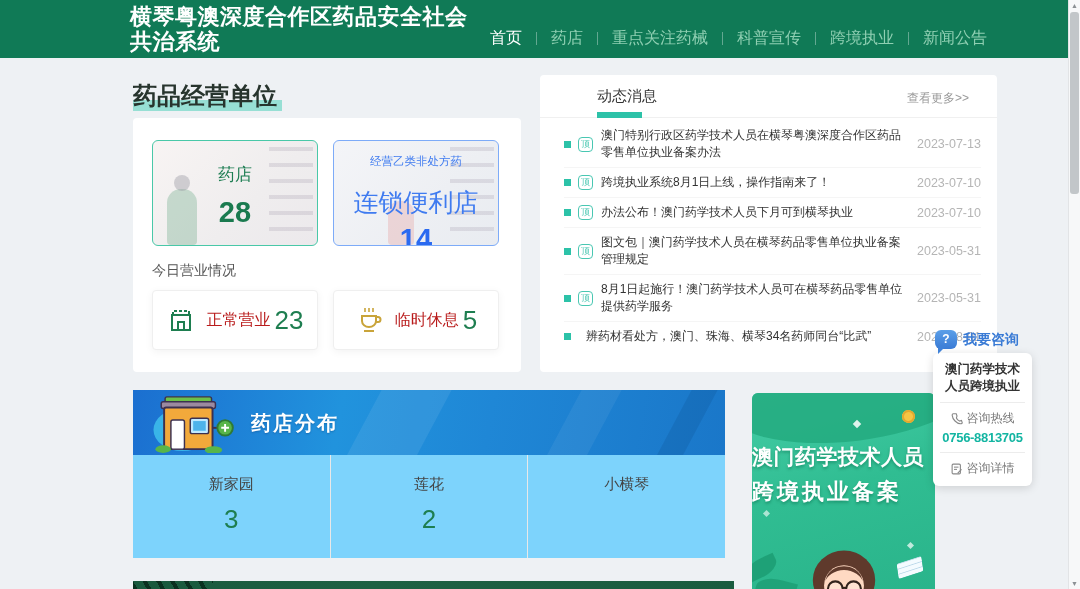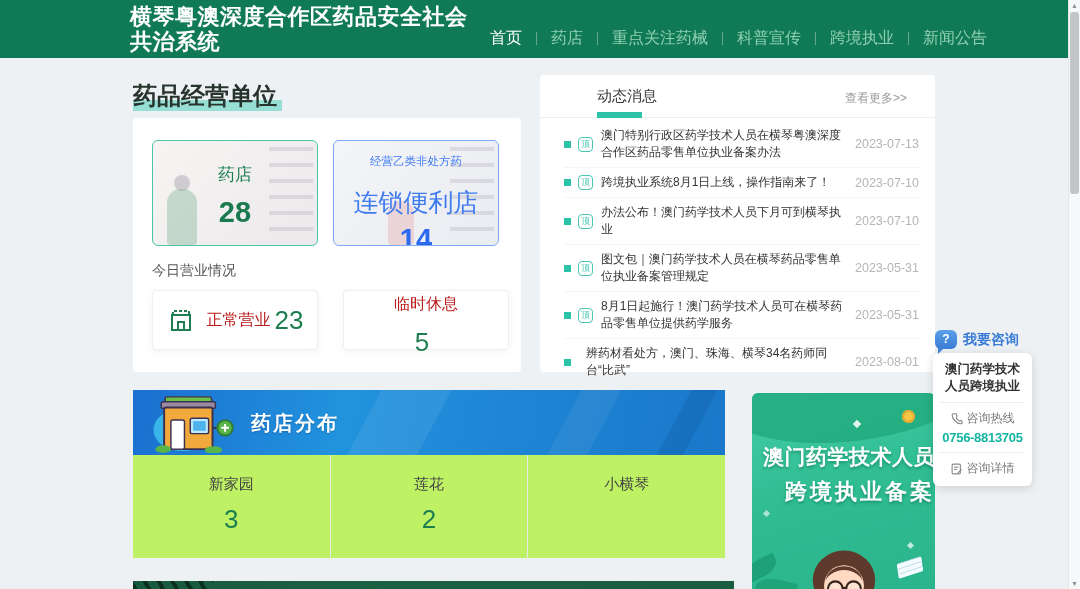--- a/index.html
+++ b/index.html
@@ -34,59 +34,59 @@
   .deco-person:before { content:""; position:absolute; left:7px; top:-14px; width:16px; height:16px; border-radius:50%; background:rgba(150,150,160,.4); }
   .deco-shelf { position:absolute; right:4px; top:6px; width:44px; height:94px; background:repeating-linear-gradient(180deg, rgba(150,140,160,.22) 0 4px, transparent 4px 16px); }
   .deco-fig2 { position:absolute; left:54px; bottom:0; width:26px; height:44px; background:rgba(230,150,150,.3); border-radius:12px 12px 4px 4px; }
   .stat-card .s-label { margin-top:22px; font-size:17px; color:#1d7d52; position:relative; }
   .stat-card .s-value { margin-top:10px; font-size:29px; font-weight:bold; color:#1a7a4f; position:relative; }
   .stat-card.store .s-small { margin-top:13px; font-size:11.5px; color:#3f7bf0; position:relative; }
   .stat-card.store .s-label2 { margin-top:17px; font-size:25px; color:#3f7bf0; position:relative; }
   .stat-card.store .s-value { margin-top:4px; color:#2b6af0; }
   .today-label { position:absolute; left:19px; top:144px; font-size:14px; color:#555; }
   .mini-card { position:absolute; top:172px; width:166px; height:60px; background:#fff; border:1px solid #efefef; border-radius:4px; box-shadow:0 2px 8px rgba(0,0,0,.05); display:flex; align-items:center; justify-content:center; gap:12px; cursor:pointer; }
-  .mini-card.open { left:19px; } .mini-card.rest { left:210px;flex-direction:column; }
+  .mini-card.open { left:19px; } .mini-card.rest { left:200px; }
   .mini-label { font-size:16px; color:#b91c1c; }
   .mini-value { font-size:26px; color:#1e7e50; margin-left:-8px; }
 
   
-  .news-card { position:absolute; left:540px; top:75px; width:395px; height:297px; background:#fff; border-radius:4px; }
+  .news-card { position:absolute; left:540px; top:75px; width:457px; height:297px; background:#fff; border-radius:4px; }
   .news-head { position:relative; height:43px; border-bottom:1px solid #f0f0f0; }
   .news-tab { position:absolute; left:57px; top:12px; font-size:15px; color:#333; cursor:pointer; }
   .news-tab-bar { position:absolute; left:57px; top:37px; width:45px; height:6px; background:#2cc2a8; }
   .news-more { position:absolute; right:28px; top:15px; font-size:12px; color:#999; cursor:pointer; }
   .news-list { padding:3px 16px 0 24px; }
   .news-item { display:flex; align-items:center; gap:5px; padding:6px 0; border-bottom:1px solid #f5f5f5; cursor:pointer; }
   .news-item:last-child { border-bottom:none; }
   .bullet { flex:none; width:7px; height:7px; background:#2cc2a8; }
   .pin { flex:none; width:15px; height:15px; margin-left:2px; border:1px solid #49c7b2; border-radius:4px; color:#49c7b2; font-size:9px; line-height:13px; text-align:center; }
   .pin-space { flex:none; width:2px; }
   .news-title { flex:1; font-size:12px; color:#333; line-height:17px; margin-left:3px; }
   .news-date { flex:none; width:68px; font-size:12.5px; color:#b5b5b5; text-align:left; padding-left:4px; }
 
   
-  .dist-card { position:absolute; left:133px; top:390px; width:592px; height:168px; background:#bef264; }
+  .dist-card { position:absolute; left:133px; top:390px; width:592px; height:168px; background:#7dd3fc; }
   .dist-banner { position:relative; height:65px; overflow:hidden; background:linear-gradient(100deg,#1b6fd0 0%,#2193dd 35%,#1f87d6 60%,#1a77c9 100%); }
   .streak { position:absolute; background:rgba(255,255,255,.08); transform:skewX(-28deg); }
   .streak.a { left:230px; top:-10px; width:70px; height:90px; }
   .streak.b { left:430px; top:-10px; width:40px; height:90px; background:rgba(255,255,255,.06); }
   .streak.c { left:540px; top:-10px; width:26px; height:90px; background:rgba(0,40,90,.12); }
   .shop-svg { position:absolute; left:16px; top:3px; }
   .dist-title { position:absolute; left:118px; top:20px; color:#fff; font-size:20px; font-weight:bold; letter-spacing:2px; text-shadow:0 1px 2px rgba(0,40,90,.3); }
   .dist-stats { display:flex; height:103px; }
   .dist-col { flex:1; text-align:center; padding-top:20px; border-right:1px solid #e8e8e8; }
   .dist-col:last-child { border-right:none; }
   .dist-label { font-size:15px; color:#444; }
   .dist-value { margin-top:10px; font-size:26px; color:#1e7e50; }
 
   
   .promo { position:absolute; left:752px; top:393px; width:183px; height:212px; border-radius:6px; overflow:hidden; cursor:pointer;
            background:linear-gradient(165deg,#45cda6 0%,#30bd92 45%,#29b38a 100%); }
   .promo-wave { position:absolute; top:-52px; left:-30px; width:260px; height:100px; background:#23aa7f; border-radius:50%; transform:rotate(-7deg); opacity:.85; }
-  .promo-line { position:absolute; width:100%; text-align:right; color:#fff; font-weight:bold; text-shadow:0 2px 3px rgba(0,95,65,.45); }
+  .promo-line { position:absolute; width:100%; text-align:left; color:#fff; font-weight:bold; text-shadow:0 2px 3px rgba(0,95,65,.45); }
   .promo-line.l1 { top:50px; font-size:21px; letter-spacing:.5px; }
   .promo-line.l2 { top:84px; font-size:22px; letter-spacing:3px; }
   .coin { position:absolute; top:17px; right:20px; width:13px; height:13px; border-radius:50%; background:#f6c544; box-shadow:inset 0 0 0 2px #e2a930; transform:rotate(20deg); }
   .spark { position:absolute; width:6px; height:6px; background:#fff; opacity:.85; transform:rotate(45deg); }
   .spark.s1 { top:28px; left:102px; } .spark.s2 { top:118px; left:12px; width:5px; height:5px; opacity:.6; }
   .spark.s3 { top:150px; right:22px; width:5px; height:5px; opacity:.7; }
   .leaf { position:absolute; background:#1d9e74; border-radius:60% 0 60% 0; }
   .leaf.a { left:-8px; bottom:28px; width:34px; height:18px; transform:rotate(-25deg); opacity:.9; }
   .leaf.b { left:4px; bottom:6px; width:40px; height:20px; transform:rotate(15deg); opacity:.8; }
   .paper { position:absolute; right:12px; bottom:30px; width:26px; height:15px; background:#f4fbff; transform:rotate(-18deg) skewX(-10deg); border-radius:2px;

